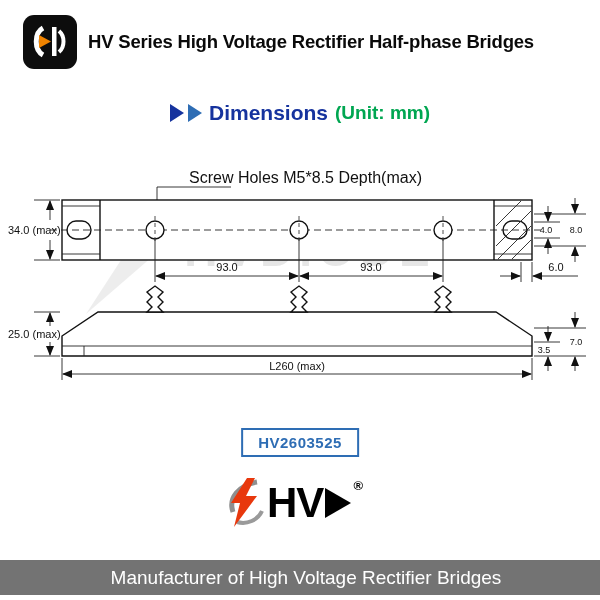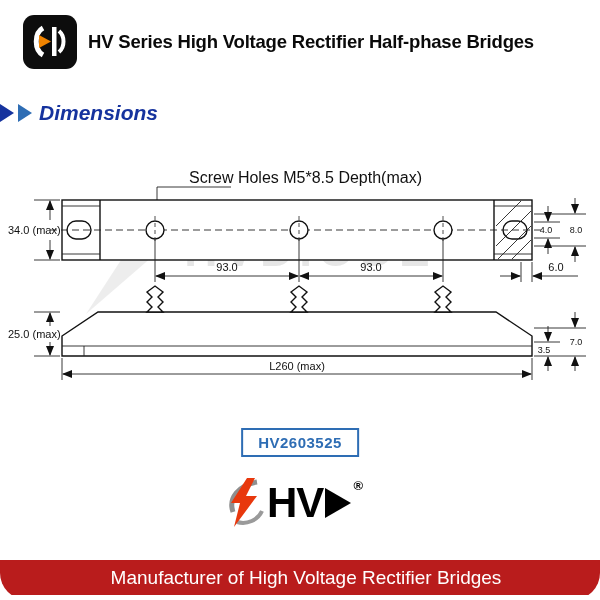--- a/index.html
+++ b/index.html
@@ -1,24 +1,24 @@
 <!DOCTYPE html>
 <html><head>
 <meta charset="utf-8">
 <style>
   html,body{margin:0;padding:0;background:#fff;}
   .page{position:relative;width:600px;height:600px;background:#fff;overflow:hidden;
-        font-family:"Liberation Sans",sans-serif;color:#111;border-radius:27px;}
+        font-family:"Liberation Sans",sans-serif;color:#111;}
 
   
   .header{position:absolute;top:14px;left:22px;right:6px;display:flex;align-items:center;gap:10px;}
   .page-title{font-size:18.5px;font-weight:bold;color:#0a0a0a;white-space:nowrap;letter-spacing:-0.2px;margin:0;}
 
   
-  .dim-heading{position:absolute;top:101px;left:0;right:0;display:flex;align-items:center;gap:7px;font-style:italic;}
+  .dim-heading{position:absolute;top:101px;left:0;right:0;display:flex;justify-content:center;align-items:center;gap:7px;}
   .tri{width:0;height:0;border-top:9px solid transparent;border-bottom:9px solid transparent;display:inline-block;}
   .tri1{border-left:14px solid #16339e;}
   .tri2{border-left:14px solid #2e6db4;margin-left:-3px;}
   .dim-label{font-size:21px;font-weight:bold;color:#16339e;}
   .unit-label{font-size:19px;font-weight:600;color:#00a651;}
 
   
   .drawing{position:absolute;top:148px;left:0;}
   .ol{fill:none;stroke:#111;stroke-width:1.4;}
   .olw{fill:#fff;stroke:#111;stroke-width:1.4;}
@@ -36,21 +36,21 @@
              padding:4px 15px;letter-spacing:0.5px;background:#fff;}
 
   
   .brand{position:absolute;top:476px;left:0;right:12px;display:flex;justify-content:center;align-items:center;}
   .brand-text{font-size:42px;font-weight:800;color:#000;letter-spacing:-1px;line-height:1;}
   .brand-tri{width:0;height:0;border-top:15px solid transparent;border-bottom:15px solid transparent;
              border-left:26px solid #000;display:inline-block;margin:0 2px;}
   .brand-reg{font-size:13px;font-weight:bold;color:#000;align-self:flex-start;margin-top:2px;}
 
   
-  .footer{position:absolute;left:0;right:0;bottom:5px;height:35px;background:#b91c1c;color:#fff;
+  .footer{position:absolute;left:0;right:0;bottom:5px;height:35px;background:#737373;color:#fff;
           display:flex;align-items:center;justify-content:center;font-size:19px;font-weight:500;padding-left:12px;}
 </style>
 </head>
 <body>
 
 <div class="page">
 
   <div class="header">
     <svg width="56" height="56" viewBox="0 0 56 56">
       <rect x="1" y="1" width="54" height="54" rx="11" fill="#0d0d0d"></rect>
@@ -59,20 +59,21 @@
       <path d="M37,17 C43,22 43,33 37,38" stroke="#fff" stroke-width="4" fill="none"></path>
       <polygon points="17,21 17,34 29,27.5" fill="#f08300"></polygon>
     </svg>
     <h1 class="page-title">HV Series High Voltage Rectifier Half-phase Bridges</h1>
   </div>
 
   <div class="dim-heading">
     <span class="tri tri1"></span>
     <span class="tri tri2"></span>
     <span class="dim-label">Dimensions</span>
+    <span class="unit-label">(Unit: mm)</span>
   </div>
 
   <svg class="drawing" width="600" height="252" viewBox="0 148 600 252">
     <defs>
       <marker id="arr" viewBox="0 0 10 8" markerWidth="10" markerHeight="8" refX="9" refY="4" orient="auto-start-reverse" markerUnits="userSpaceOnUse">
         <path d="M0,0 L10,4 L0,8 Z" fill="#111"></path>
       </marker>
     </defs>
 
     <g>

